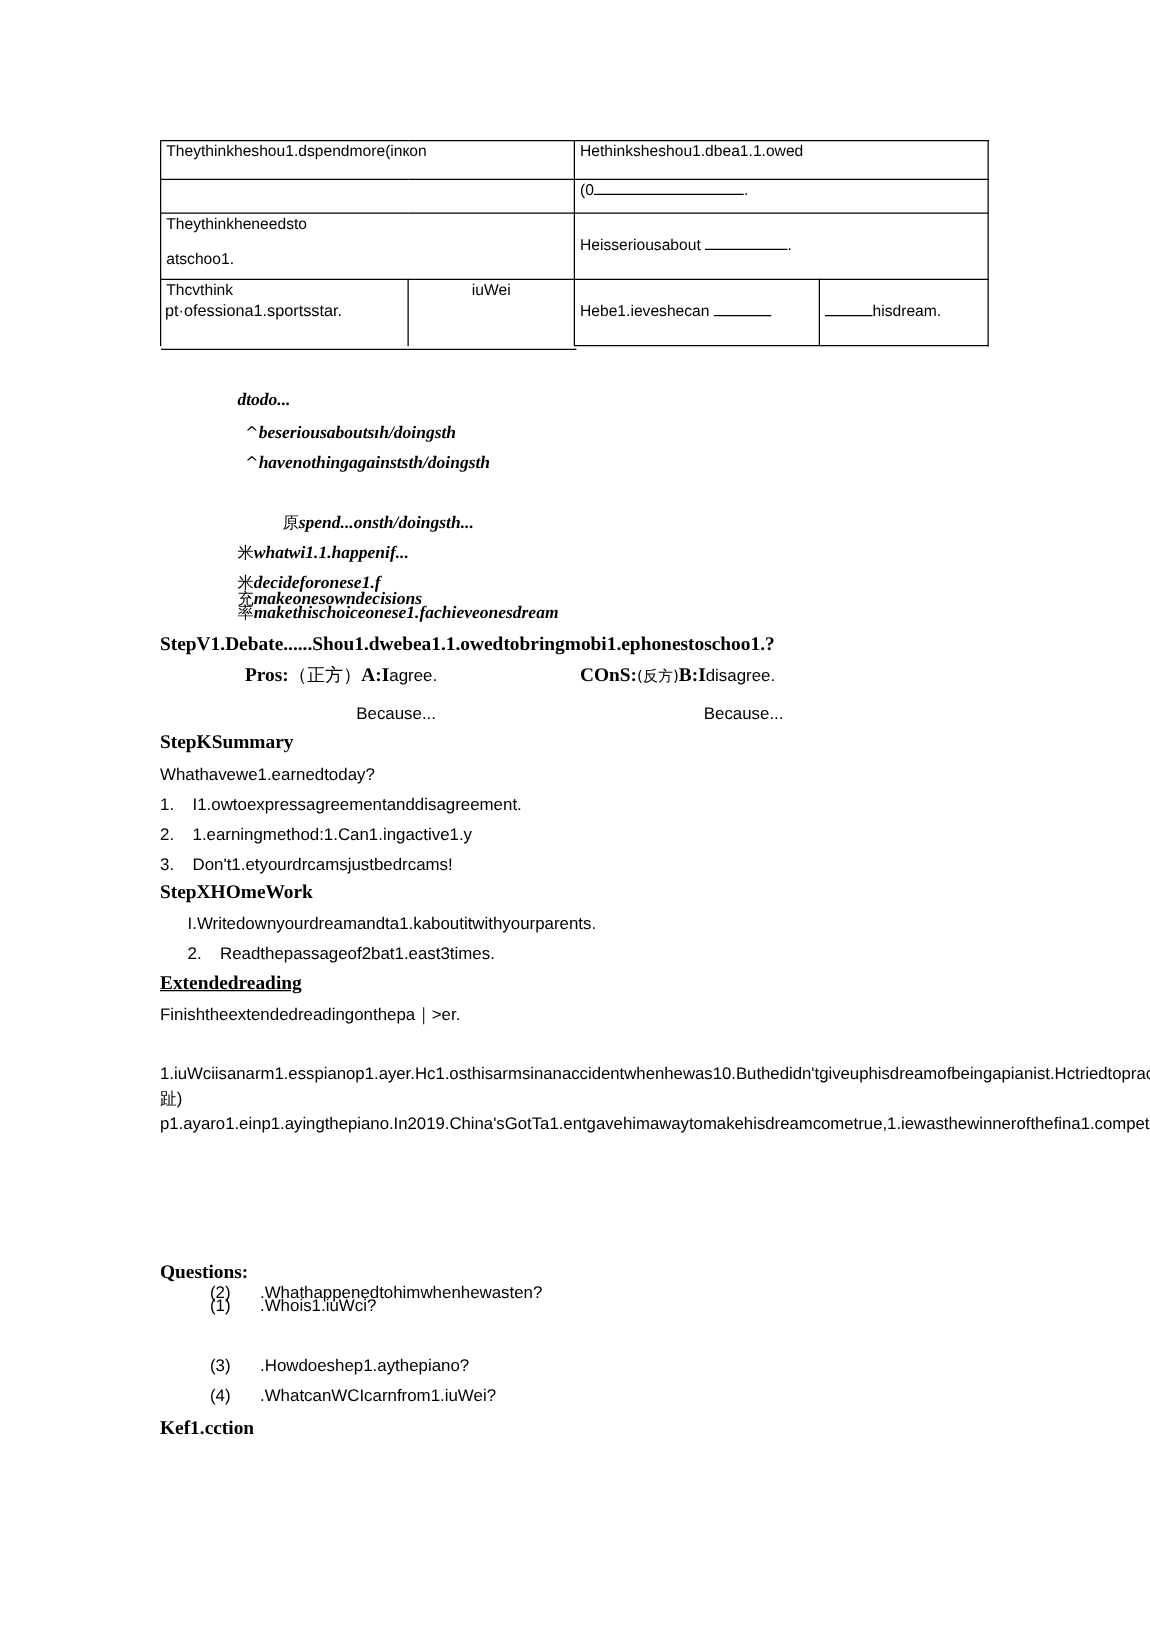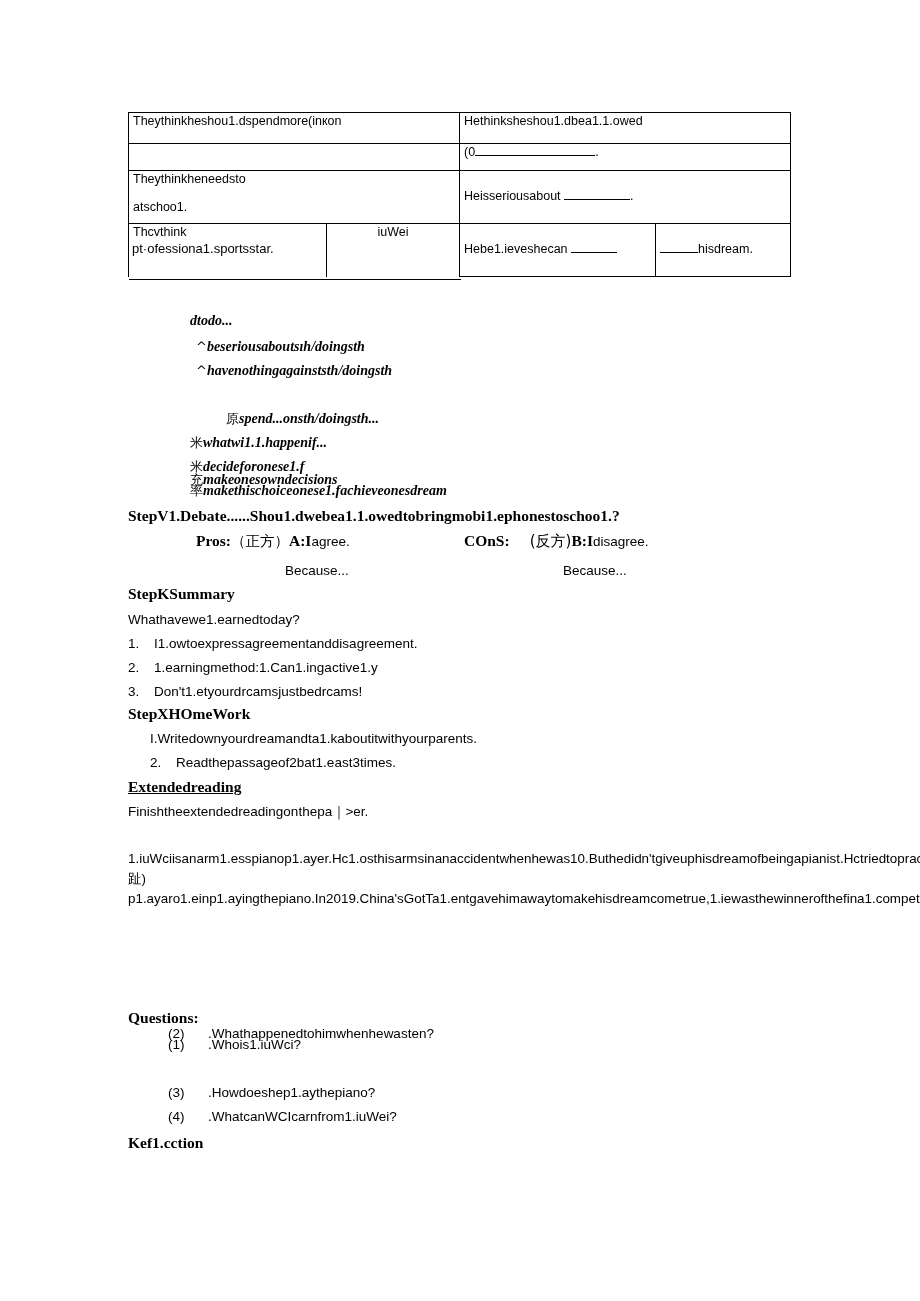--- a/index.html
+++ b/index.html
@@ -193,21 +193,21 @@
   <div class="ln ital" style="left:190px; top:436px;margin-top:37px;"><span class="cjk-mark">充</span><span>makeonesowndecisions</span></div>
 
   <div class="ln ital" style="left:190px; top:460px;"><span class="cjk-mark">米</span><span>decideforonese1.f</span></div>
 
   <div class="ln ital" style="left:190px; top:484px;"><span class="cjk-mark">率</span><span>makethischoiceonese1.fachieveonesdream</span></div>
 
   <div class="ln h-step" style="left:128px; top:508px;">StepV1.Debate......Shou1.dwebea1.1.owedtobringmobi1.ephonestoschoo1.?</div>
 
   <div class="ln" style="left:196px; top:533px;"><span class="h-step">Pros:</span><span class="cjk-mark" style="font-size:14.5px;">（正方）</span><span class="h-step">A:I</span><span class="body-sans">agree.</span></div>
 
-  <div class="ln" style="left:464px; top:533px;"><span class="h-step">COnS:</span><span class="cjk-mark" style="font-size:15px;margin-left:20px;">(反方)</span><span class="h-step">B:I</span><span class="body-sans">disagree.</span></div>
+  <div class="ln" style="left:464px; top:533px;"><span class="h-step">COnS:</span><span class="cjk-mark" style="font-size:12px;">(反方)</span><span class="h-step">B:I</span><span class="body-sans">disagree.</span></div>
 
   <div class="ln body-sans" style="left:285px; top:564px;">Because...</div>
   <div class="ln body-sans" style="left:563px; top:564px;">Because...</div>
 
   <div class="ln h-step" style="left:128px; top:586px;">StepKSummary</div>
 
   <div class="ln body-sans" style="left:128px; top:613px;">Whathavewe1.earnedtoday?</div>
 
   <div class="ln body-sans" style="left:128px; top:637px;"><span class="num">1.</span><span>I1.owtoexpressagreementanddisagreement.</span></div>
   <div class="ln body-sans" style="left:128px; top:661px;"><span class="num">2.</span><span>1.earningmethod:1.Can1.ingactive1.y</span></div>

